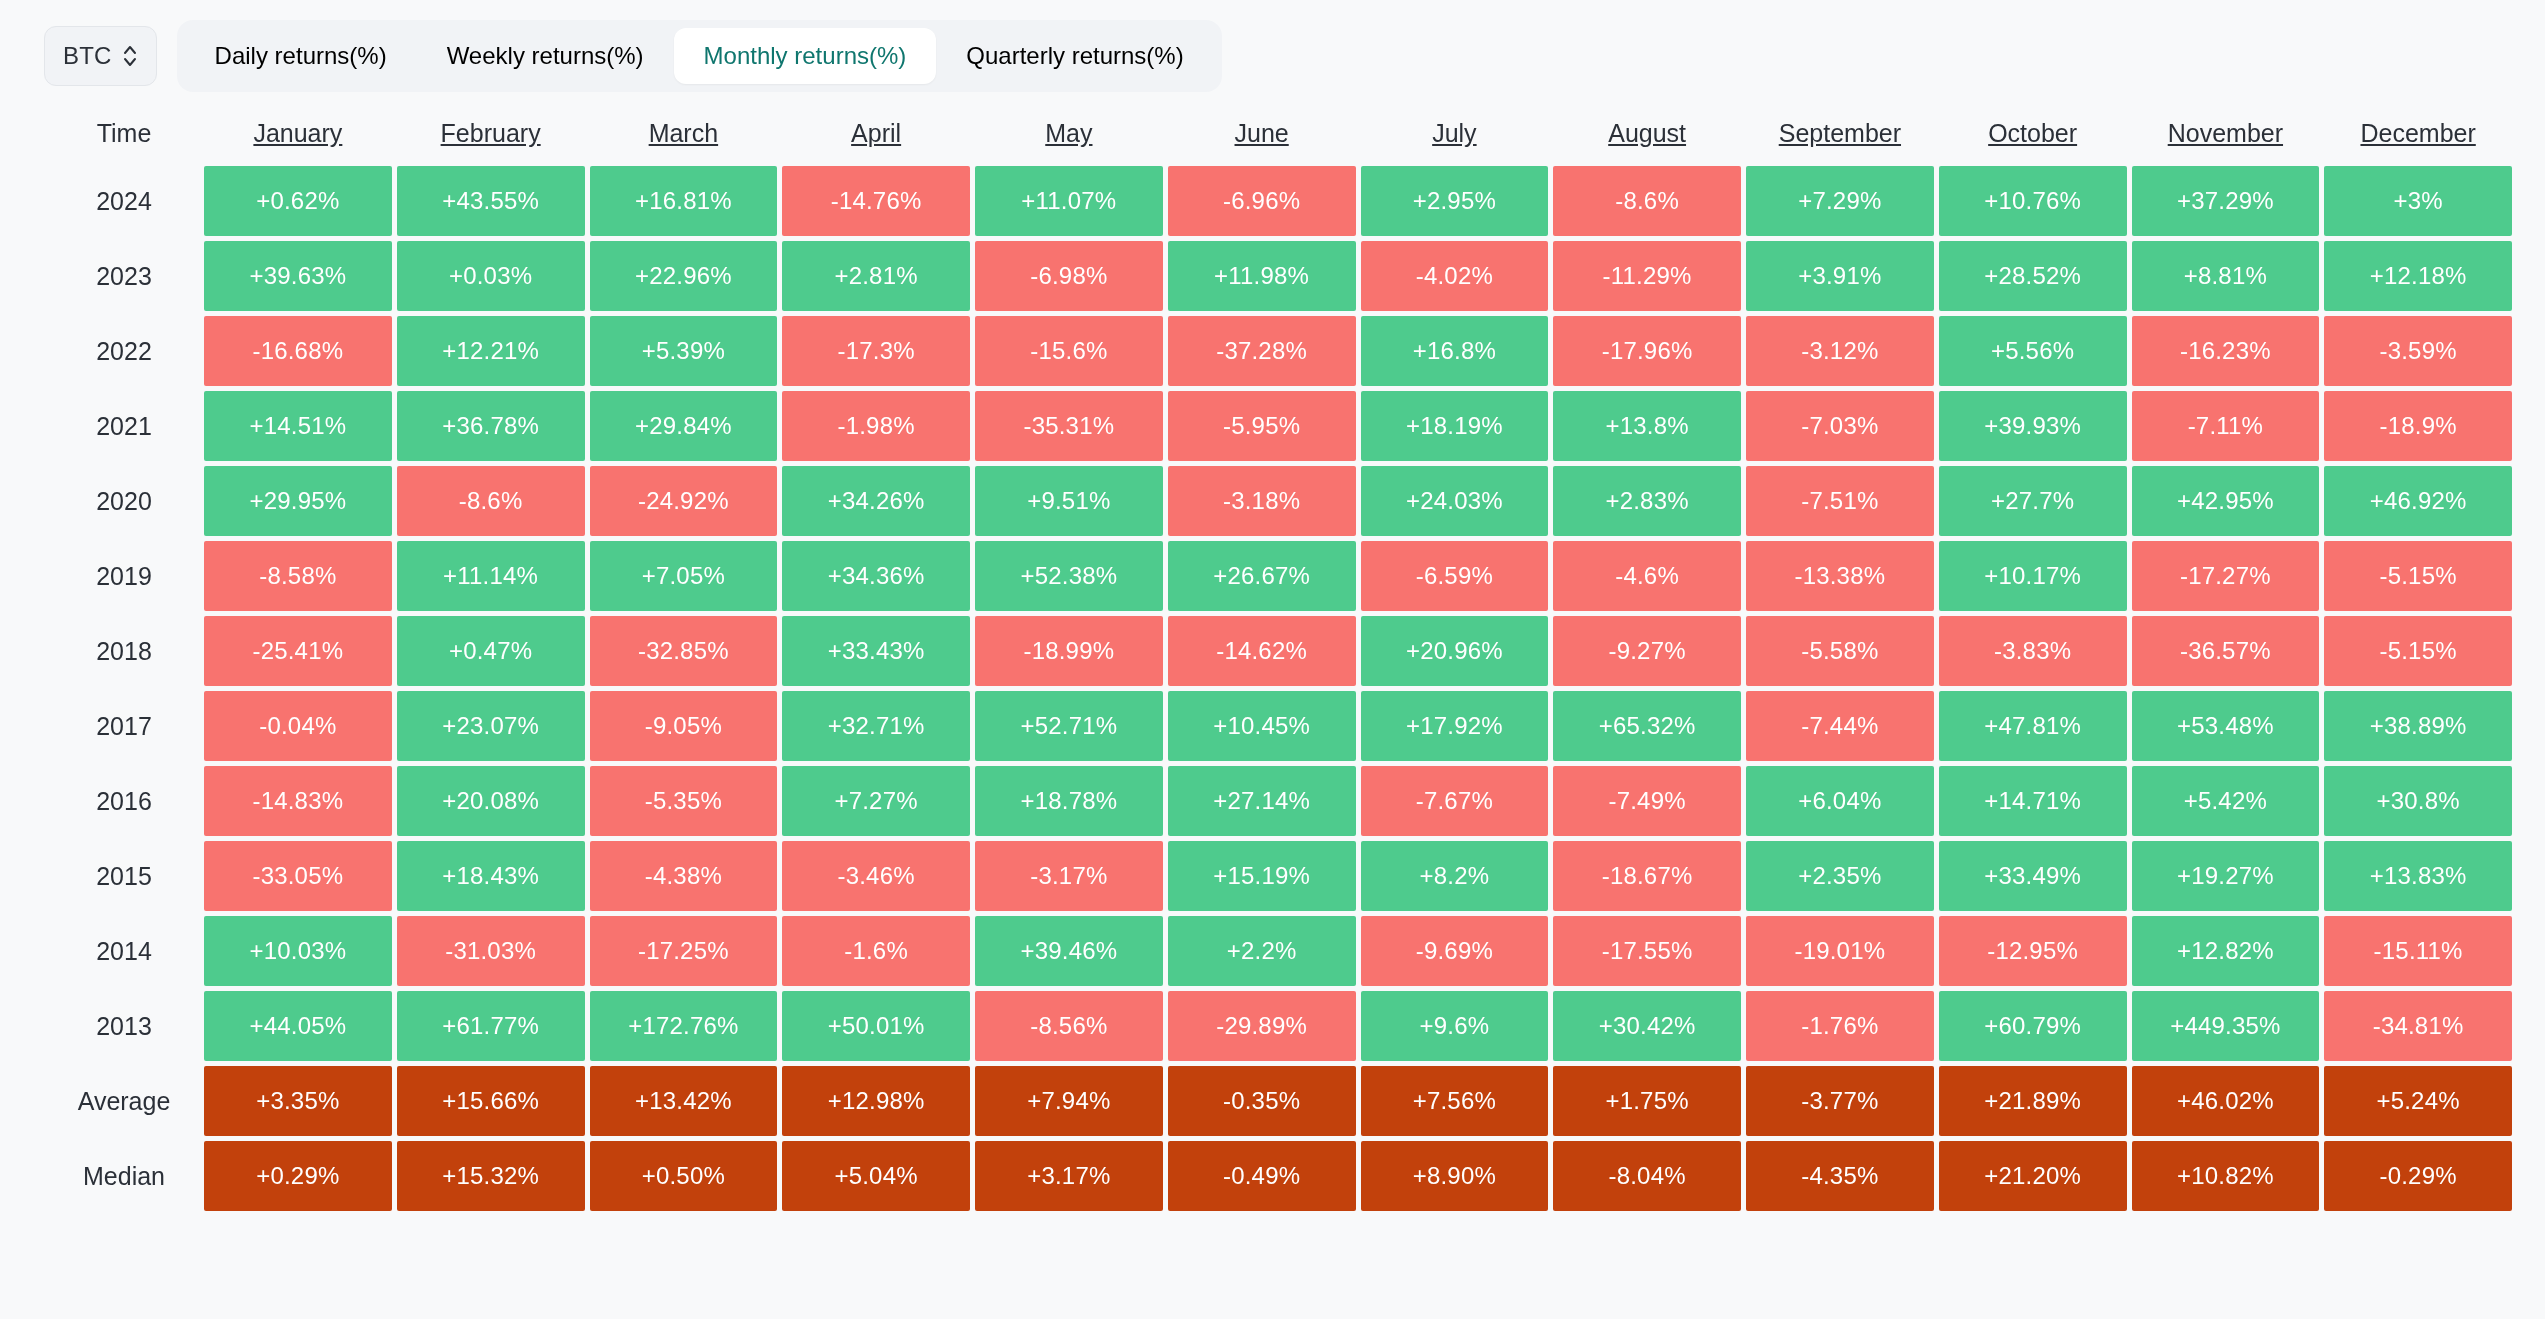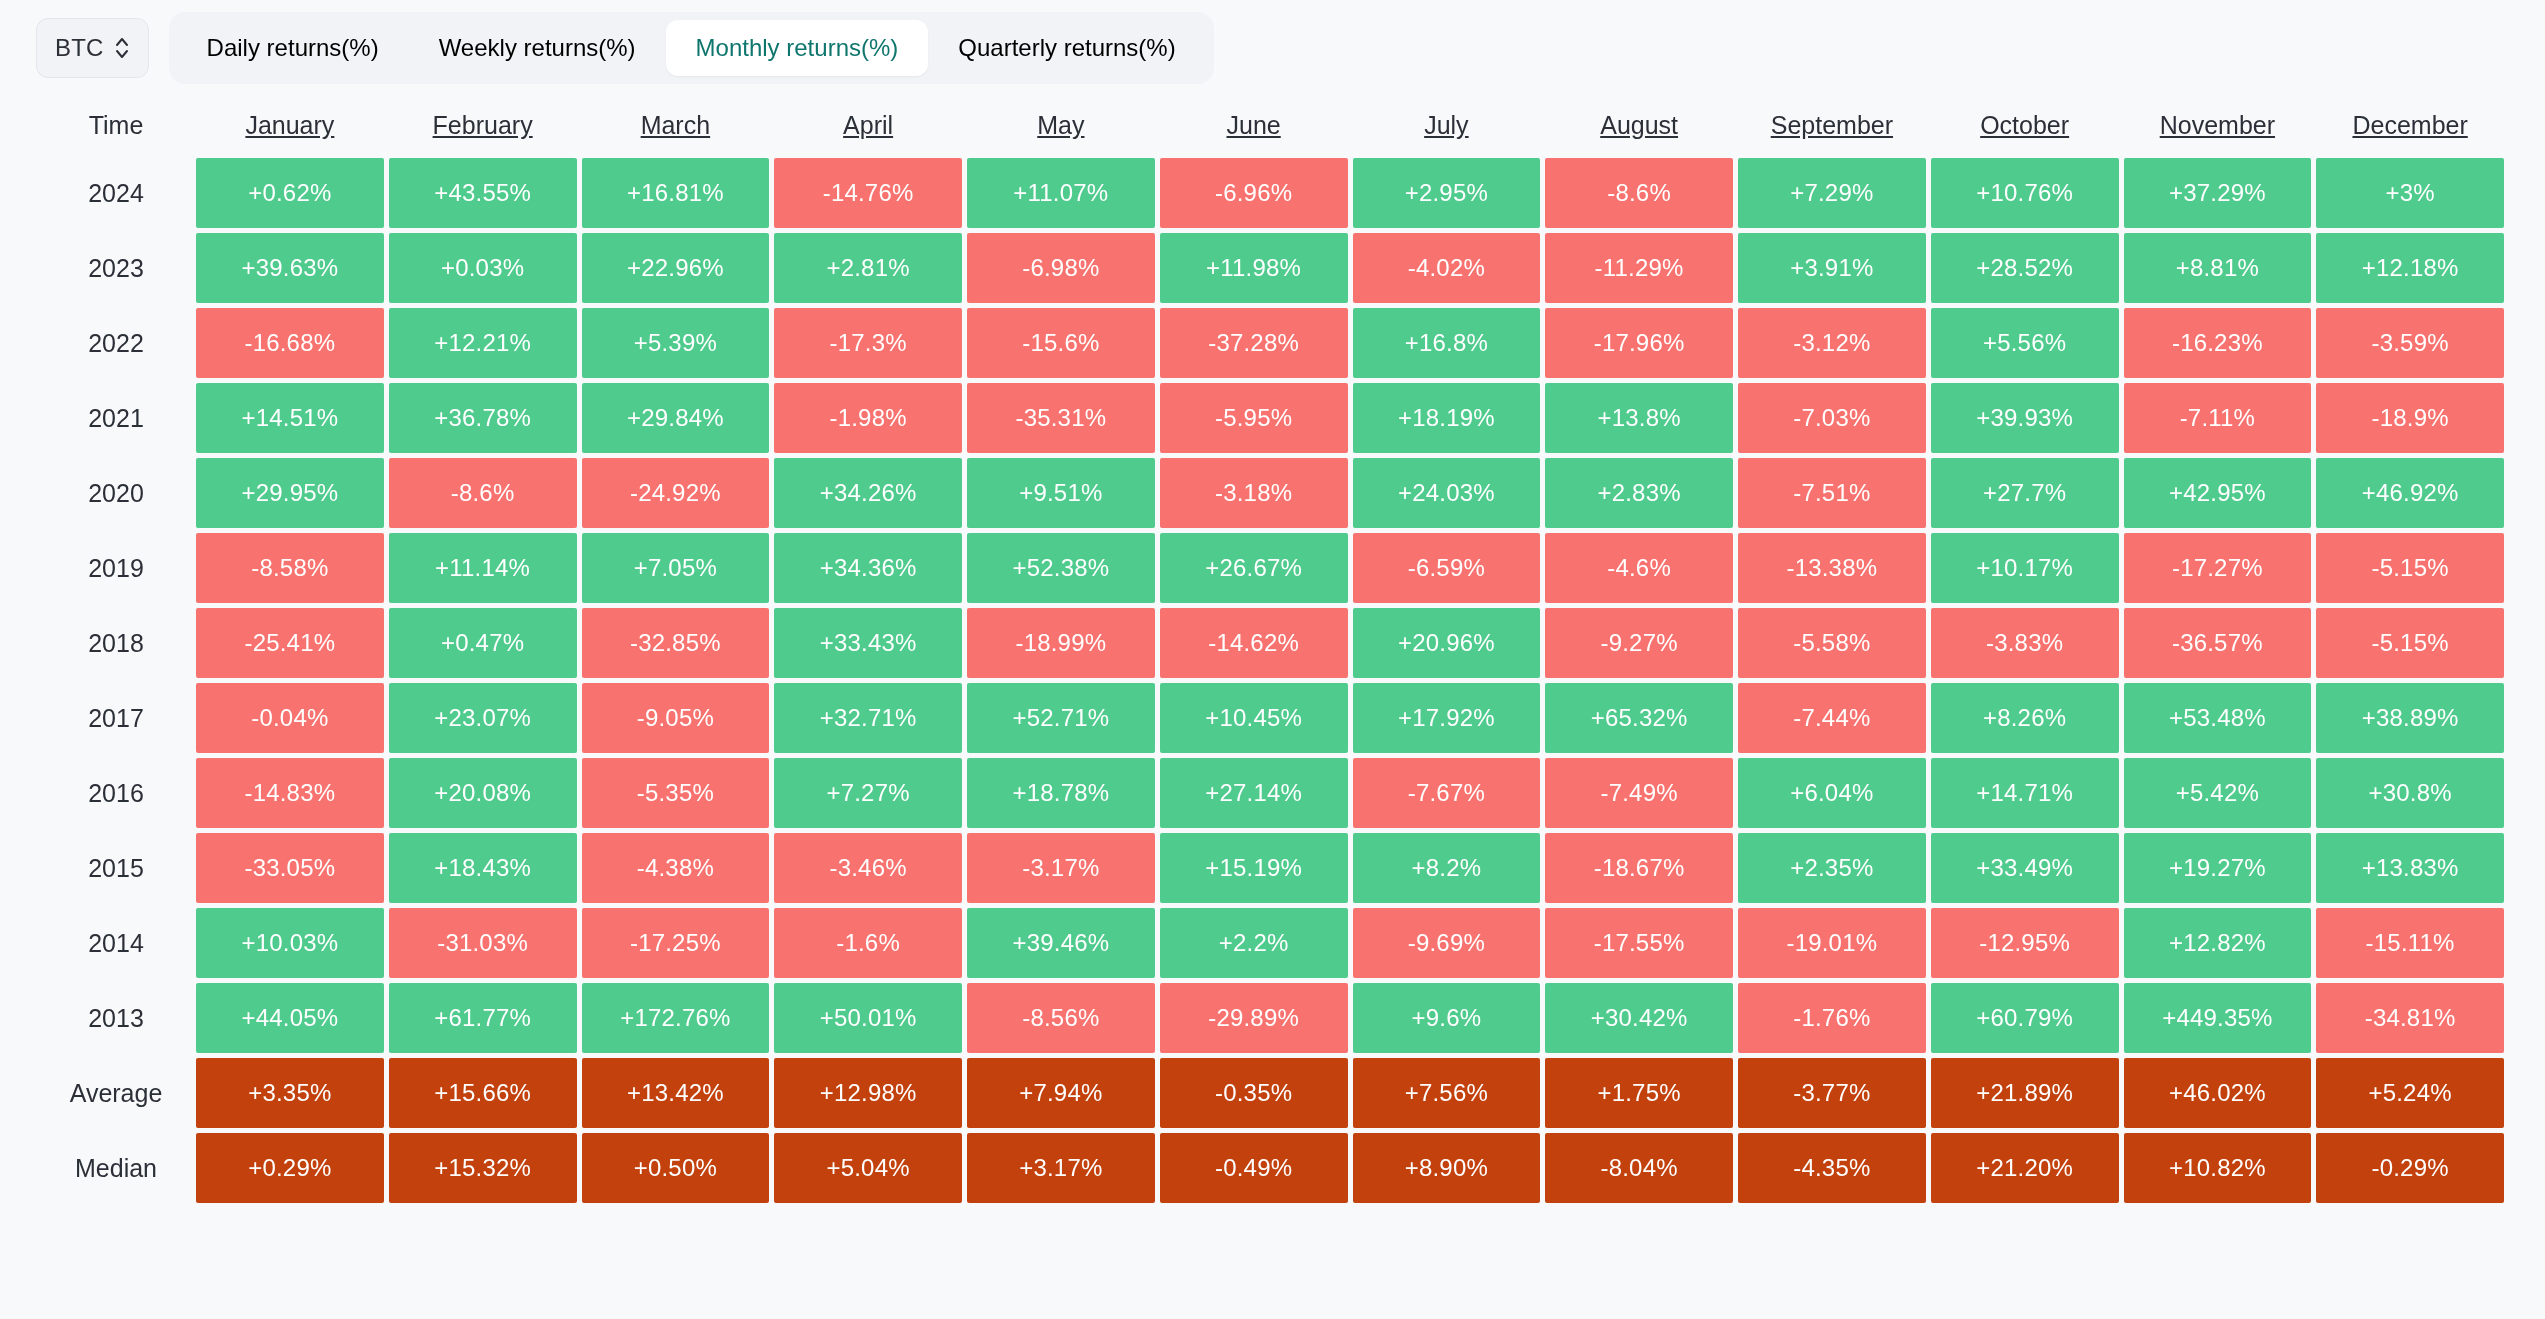--- a/index.html
+++ b/index.html
@@ -8,21 +8,21 @@
     height: 1319px;
     background: #f8f9fa;
     font-family: "Liberation Sans", sans-serif;
     overflow: hidden;
   }
   .page {
     width: 2545px;
     height: 1319px;
     background: #f8f9fa;
     position: relative;
-    padding: 0;
+    padding: 8px;
   }
 
   
   .toolbar {
     display: flex;
     align-items: center;
     gap: 20px;
     padding: 22px 0 18px 36px;
     height: 92px;
   }
@@ -281,21 +281,21 @@
             <td class="rowlabel">2017</td>
             <td class="cell neg">-0.04%</td>
             <td class="cell pos">+23.07%</td>
             <td class="cell neg">-9.05%</td>
             <td class="cell pos">+32.71%</td>
             <td class="cell pos">+52.71%</td>
             <td class="cell pos">+10.45%</td>
             <td class="cell pos">+17.92%</td>
             <td class="cell pos">+65.32%</td>
             <td class="cell neg">-7.44%</td>
-            <td class="cell pos">+8.26%</td>
+            <td class="cell pos">+47.81%</td>
             <td class="cell pos">+53.48%</td>
             <td class="cell pos">+38.89%</td>
           </tr>
           <tr>
             <td class="rowlabel">2016</td>
             <td class="cell neg">-14.83%</td>
             <td class="cell pos">+20.08%</td>
             <td class="cell neg">-5.35%</td>
             <td class="cell pos">+7.27%</td>
             <td class="cell pos">+18.78%</td>

